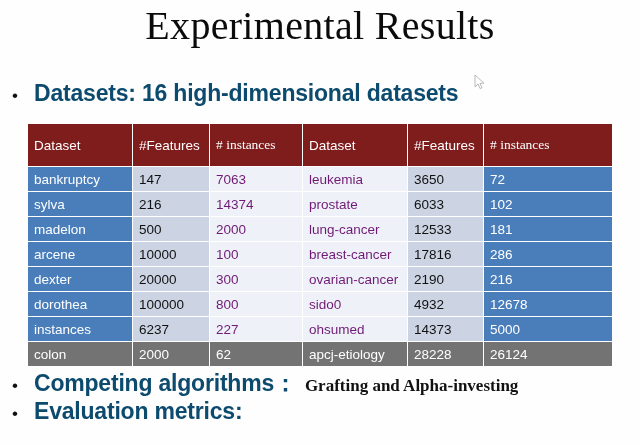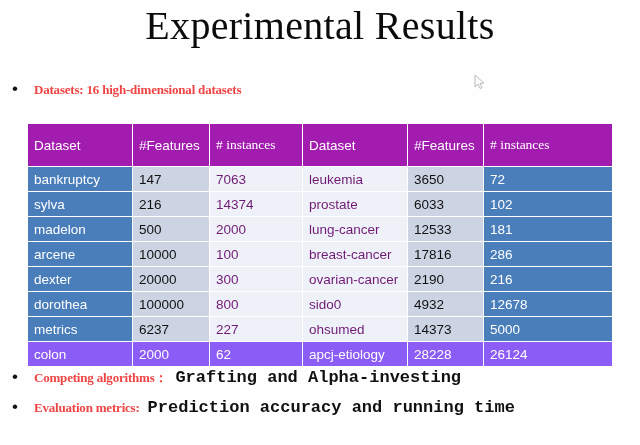--- a/index.html
+++ b/index.html
@@ -42,28 +42,28 @@
   .bullet-dot {
     display: inline-block;
     width: 22px;
     font-size: 17px;
     line-height: 1;
     color: #111;
     text-align: left;
     flex: 0 0 22px;
   }
   .bullet-strong {
+    font-family: Liberation Sans, sans-serif;
+    font-weight: bold;
+    font-size: 23px;
+    color: #0c4a6e;
+    letter-spacing: -0.2px;
+  }
+  .bullet-serif {
     font-family: Liberation Serif, serif;
-    font-weight: bold;
-    font-size: 13px;
-    color: #ef4444;
-    letter-spacing: -0.2px;
-  }
-  .bullet-serif {
-    font-family: Liberation Mono, monospace;
     font-weight: bold;
     font-size: 17px;
     color: #111;
     padding-left: 8px;
   }
   #bullet-datasets { top: 80px; }
   #bullet-algorithms { top: 368px; }
   #bullet-metrics { top: 398px; }
 
   
@@ -88,21 +88,21 @@
   }
   
   .c1 { width: 104px; }
   .c2 { width: 76px; }
   .c3 { width: 92px; }
   .c4 { width: 104px; }
   .c5 { width: 75px; }
   .c6 { width: 128px; }
 
   thead th {
-    background: #a21caf;
+    background: #7f1d1d;
     color: #ffffff;
     font-weight: bold;
     height: 38px;
   }
   thead th.serif-head {
     font-family: "Liberation Serif", serif;
     font-weight: bold;
     font-size: 14.5px;
   }
 
@@ -110,21 +110,21 @@
 
   td.blue {
     background: #4a7ebb;
     color: #ffffff;
     font-weight: bold;
   }
   td.shade-dark  { background: #ccd4e4; color: #111; }
   td.shade-light { background: #eef1f8; color: #701a75; }
 
   tr.footer-row td {
-    background: #8b5cf6;
+    background: #737373;
     color: #ffffff;
     font-weight: bold;
   }
 
   
   #mouse-cursor {
     position: absolute;
     left: 474px;
     top: 74px;
     width: 12px;
@@ -208,21 +208,21 @@
         </tr>
         <tr>
           <td class="blue">dorothea</td>
           <td class="shade-dark">100000</td>
           <td class="shade-light">800</td>
           <td class="shade-light">sido0</td>
           <td class="shade-dark">4932</td>
           <td class="blue">12678</td>
         </tr>
         <tr>
-          <td class="blue">metrics</td>
+          <td class="blue">instances</td>
           <td class="shade-dark">6237</td>
           <td class="shade-light">227</td>
           <td class="shade-light">ohsumed</td>
           <td class="shade-dark">14373</td>
           <td class="blue">5000</td>
         </tr>
         <tr class="footer-row">
           <td>colon</td>
           <td>2000</td>
           <td>62</td>
@@ -235,20 +235,19 @@
 
   <div class="bullet-row" id="bullet-algorithms">
     <span class="bullet-dot">•</span>
     <span class="bullet-strong">Competing algorithms：</span>
     <span class="bullet-serif">Grafting and Alpha-investing</span>
   </div>
 
   <div class="bullet-row" id="bullet-metrics">
     <span class="bullet-dot">•</span>
     <span class="bullet-strong">Evaluation metrics:</span>
-    <span class="bullet-serif">Prediction accuracy and  running time</span>
   </div>
 
   <svg id="mouse-cursor" viewBox="0 0 12 16">
     <path d="M1 1 L1 13 L4 10 L6 14.5 L8 13.7 L6 9.4 L10 9.2 Z" fill="#ffffff" stroke="#555555" stroke-width="0.9"></path>
   </svg>
 
 </div>
 
 </body></html>

